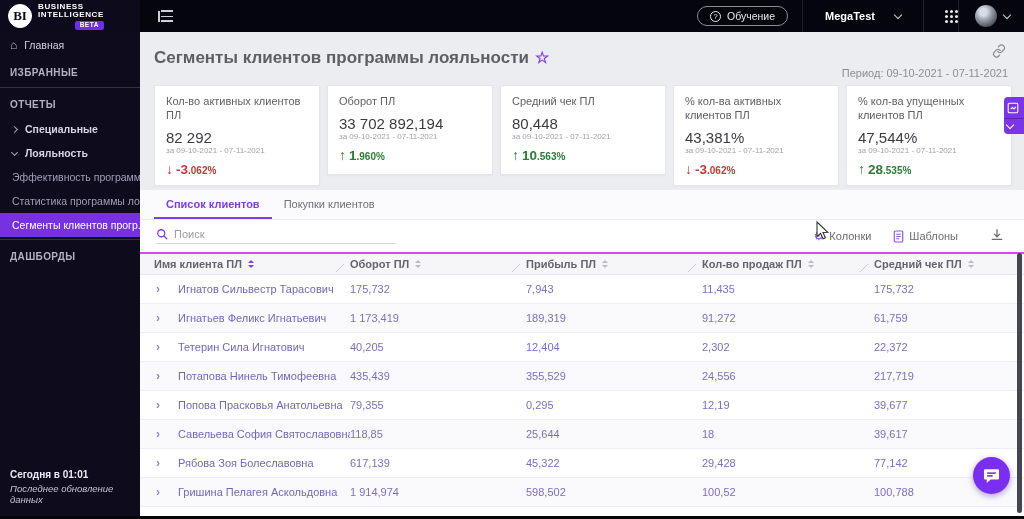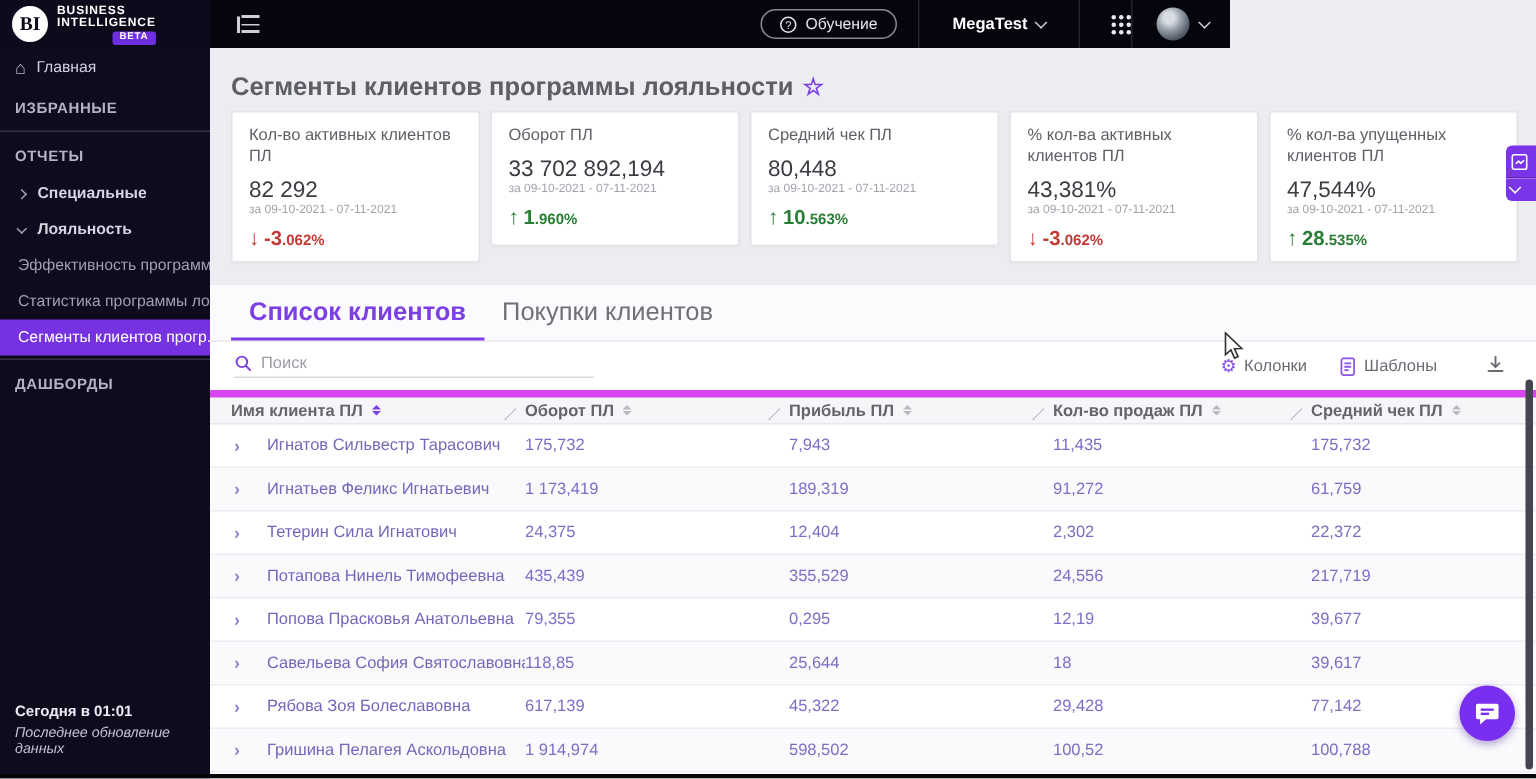--- a/index.html
+++ b/index.html
@@ -1,34 +1,34 @@
 <!DOCTYPE html>
 <html><head>
 <meta charset="utf-8">
 <style>
   * { margin:0; padding:0; box-sizing:border-box; }
   html,body { width:1024px; height:519px; overflow:hidden; }
   body { font-family:"Liberation Sans", sans-serif; background:#ecedf1; position:relative; }
 
   
-  .topbar { position:absolute; top:0; left:0; width:820px; height:32px; background:#05050e; display:flex; align-items:center; z-index:30; }
+  .topbar { position:absolute; top:0; left:0; width:1024px; height:32px; background:#05050e; display:flex; align-items:center; z-index:30; }
   .logo { width:140px; height:32px; background:#0d0a1b; display:flex; align-items:flex-start; padding:3px 0 0 8px; gap:6px; flex-shrink:0; }
   .logo-circle { width:24px; height:24px; border:1.5px solid #fff; border-radius:50%; background:#fff; color:#0d0a1b; font-family:"Liberation Serif", serif; font-weight:bold; font-size:13px; display:flex; align-items:center; justify-content:center; margin-top:1px; }
   .logo-text { display:flex; flex-direction:column; line-height:1; }
   .logo-line { color:#fff; font-size:8px; font-weight:bold; letter-spacing:.6px; }
   .beta-badge { align-self:flex-end; background:#6e2fe0; color:#fff; font-size:6.5px; font-weight:bold; padding:1px 5px; border-radius:2px; margin-top:2px; letter-spacing:.5px; }
   .hamburger { margin-left:18px; width:15px; height:12px; position:relative; cursor:pointer; }
   .hamburger i { position:absolute; left:3px; right:0; height:1.5px; background:#cfcfda; }
   .hamburger i:nth-child(1){top:1px;} .hamburger i:nth-child(2){top:5.5px;} .hamburger i:nth-child(3){top:10px;}
   .hamburger b { position:absolute; left:0; top:1px; bottom:0; width:1.5px; background:#cfcfda; }
   .topbar-right { margin-left:auto; display:flex; align-items:center; height:32px; }
   .training-btn { display:flex; align-items:center; gap:6px; border:1px solid #8a8a98; border-radius:11px; color:#e6e6ee; background:transparent; font-size:10.5px; padding:3px 12px; margin-right:14px; cursor:pointer; font-family:inherit; }
   .q-circle { width:11px; height:11px; border:1px solid #e6e6ee; border-radius:50%; font-size:7.5px; display:flex; align-items:center; justify-content:center; }
   .tb-divider { width:1px; height:32px; background:#23232f; }
-  .workspace-btn { display:flex; align-items:center; gap:6px; background:transparent; border:none; color:#fff; font-size:11px; font-weight:bold; padding:0 22px; height:32px; cursor:pointer; font-family:inherit; }
+  .workspace-btn { display:flex; align-items:center; gap:20px; background:transparent; border:none; color:#fff; font-size:11px; font-weight:bold; padding:0 22px; height:32px; cursor:pointer; font-family:inherit; }
   .chev-down { width:6px; height:6px; border-right:1.5px solid #cfcfda; border-bottom:1.5px solid #cfcfda; transform:rotate(45deg); margin-top:-3px; }
   .apps-btn { width:34px; height:32px; background:transparent; border:none; display:flex; align-items:center; justify-content:center; cursor:pointer; }
   .dots { width:3px; height:3px; background:#e8e8f0; border-radius:50%; box-shadow:5px 0 0 #e8e8f0,10px 0 0 #e8e8f0,0 5px 0 #e8e8f0,5px 5px 0 #e8e8f0,10px 5px 0 #e8e8f0,0 10px 0 #e8e8f0,5px 10px 0 #e8e8f0,10px 10px 0 #e8e8f0; margin:-10px -10px 0 0; }
   .profile-btn { display:flex; align-items:center; gap:7px; padding:0 14px 0 16px; background:transparent; border:none; cursor:pointer; height:32px; }
   .avatar { width:22px; height:22px; border-radius:50%; background:radial-gradient(circle at 38% 32%, #d8dde3 0 18%, #97a0ab 40%, #4a515c 75%, #23272e); }
 
   
   .sidebar { position:absolute; top:32px; left:0; width:140px; bottom:0; background:#0e0b1c; color:#c9c5d6; z-index:20; font-size:10.5px; }
   .side-item { display:flex; align-items:center; gap:7px; padding:7px 10px; cursor:pointer; color:#d4d0e0; }
   .home-ic { font-size:12px; line-height:1; color:#b9b4c8; }
@@ -61,34 +61,34 @@
   .k-delta { margin-top:6px; font-weight:bold; display:flex; align-items:baseline; }
   .k-delta .arrow { font-size:14px; margin-right:3px; font-weight:normal; }
   .k-delta.down { color:#c23a34; } .k-delta.up { color:#2a7d36; }
   .k-delta.down .arrow::before { content:"\2193"; }
   .k-delta.up .arrow::before { content:"\2191"; }
   .d-main { font-size:13.5px; } .d-rest { font-size:10px; }
 
   
   .panel { position:absolute; left:0; right:0; top:158px; bottom:0; background:#fff; display:flex; flex-direction:column; overflow:hidden; }
   .tabs { display:flex; background:#fbfbfd; border-bottom:1px solid #e9e9ef; padding-left:14px; }
-  .tab { font-size:17px; padding:8px 12px 7px 12px; cursor:pointer; color:#6f7078; border-bottom:2px solid transparent; }
+  .tab { font-size:11px; padding:8px 12px 7px 12px; cursor:pointer; color:#6f7078; border-bottom:2px solid transparent; }
   .tab.active { color:#7b3fe4; font-weight:bold; border-bottom-color:#7b3fe4; }
   .toolbar { display:flex; align-items:center; height:32px; padding:0 18px 0 16px; }
   .search { display:flex; align-items:flex-start; gap:6px; border-bottom:1px solid #d9d9e0; width:240px; padding-bottom:3px; }
   .search input { border:none; outline:none; font-size:11px; color:#55565e; width:200px; font-family:inherit; background:transparent; }
   .search input::placeholder { color:#9c9ca5; }
   .tool-btns { margin-left:auto; display:flex; align-items:center; gap:22px; }
   .tool-btn { display:flex; align-items:center; gap:5px; background:none; border:none; font-size:11px; color:#6b6b74; cursor:pointer; font-family:inherit; }
   .gear-g { color:#8a56e8; font-size:12px; line-height:1; }
   .dl-btn { background:none; border:none; cursor:pointer; margin-left:30px; padding:2px; }
 
   
   .thead, .tr { display:grid; grid-template-columns:24px 172px 176px 176px 172px 1fr; align-items:center; }
-  .thead { background:#f6f6f9; border-top:5px solid #d946ef; border-bottom:1px solid #e7e7ee; height:23px; padding-left:14px; }
+  .thead { background:#f6f6f9; border-top:2px solid #d946ef; border-bottom:1px solid #e7e7ee; height:23px; padding-left:14px; }
   .th { font-size:11px; font-weight:bold; color:#64646d; display:flex; align-items:center; position:relative; height:100%; }
   .th.first { grid-column:1 / 3; }
   .sort { display:inline-flex; flex-direction:column; gap:1.5px; margin-left:6px; }
   .sort i { width:0; height:0; border-left:3px solid transparent; border-right:3px solid transparent; }
   .sort i.up { border-bottom:3.5px solid #b9b9c3; } .sort i.dn { border-top:3.5px solid #b9b9c3; }
   .sort.sorted i.up { border-bottom-color:#7b3fe4; } .sort.sorted i.dn { border-top-color:#7b3fe4; }
   .grip { position:absolute; right:6px; bottom:2px; width:8px; height:8px; background:linear-gradient(135deg, transparent 0 46%, #c9c9d3 46% 56%, transparent 56% 100%); }
   .tbody { flex:1; overflow:hidden; }
   .tr { height:29px; border-bottom:1px solid #ededf3; padding-left:14px; cursor:pointer; }
   .tr:nth-child(even) { background:#fafafc; }
@@ -170,20 +170,29 @@
   <div class="section-h">ДАШБОРДЫ</div>
   <div class="sidebar-footer">
     <div class="sf-1">Сегодня в 01:01</div>
     <div class="sf-2">Последнее обновление данных</div>
   </div>
 </aside>
 
 <main class="content">
   <div class="page-head">
     <h1 class="page-title"><span>Сегменты клиентов программы лояльности</span><span class="fav-star">☆</span></h1>
+    <div class="head-right">
+      <button class="link-btn">
+        <svg width="14" height="14" viewBox="0 0 24 24" fill="none" stroke="#8d8d96" stroke-width="2.2" stroke-linecap="round">
+          <path d="M10 13a5 5 0 0 0 7.07 0l2.83-2.83a5 5 0 0 0-7.07-7.07L11 4.93"></path>
+          <path d="M14 11a5 5 0 0 0-7.07 0L4.1 13.83a5 5 0 0 0 7.07 7.07L13 19.07"></path>
+        </svg>
+      </button>
+      <span class="period-text">Период: 09-10-2021 - 07-11-2021</span>
+    </div>
   </div>
 
   <div class="kpi-row">
     <div class="card">
       <div class="k-label">Кол-во активных клиентов ПЛ</div>
       <div class="k-value">82 292</div>
       <div class="k-period">за 09-10-2021 - 07-11-2021</div>
       <div class="k-delta down">
           <span class="arrow"></span>
           <span class="d-main">-3</span>
@@ -321,21 +330,21 @@
         <span class="row-chev">›</span>
         <span class="td name">Игнатьев Феликс Игнатьевич</span>
         <span class="td">1 173,419</span>
         <span class="td">189,319</span>
         <span class="td">91,272</span>
         <span class="td">61,759</span>
       </div>
       <div class="tr">
         <span class="row-chev">›</span>
         <span class="td name">Тетерин Сила Игнатович</span>
-        <span class="td">24,375</span>
+        <span class="td">40,205</span>
         <span class="td">12,404</span>
         <span class="td">2,302</span>
         <span class="td">22,372</span>
       </div>
       <div class="tr">
         <span class="row-chev">›</span>
         <span class="td name">Потапова Нинель Тимофеевна</span>
         <span class="td">435,439</span>
         <span class="td">355,529</span>
         <span class="td">24,556</span>

